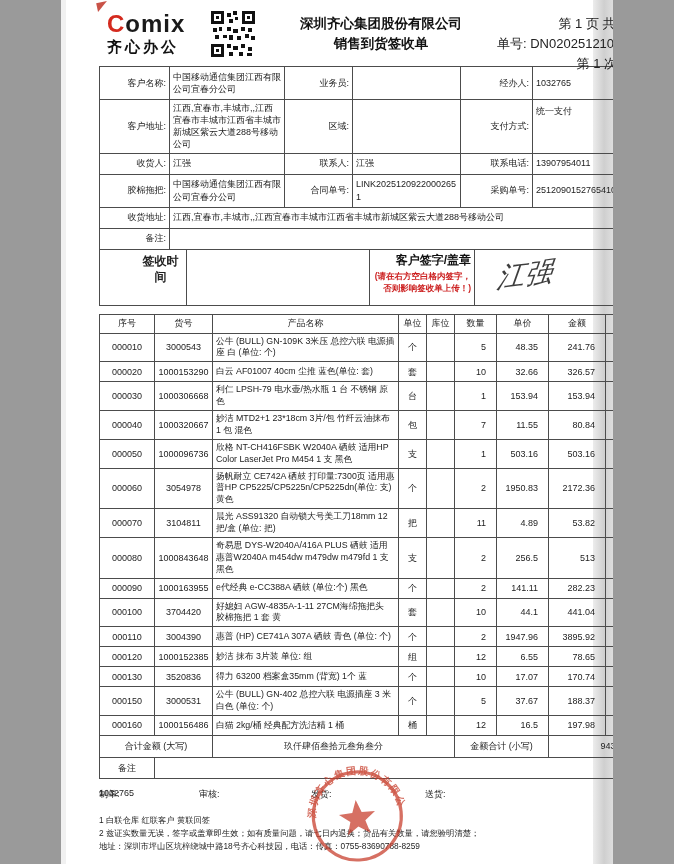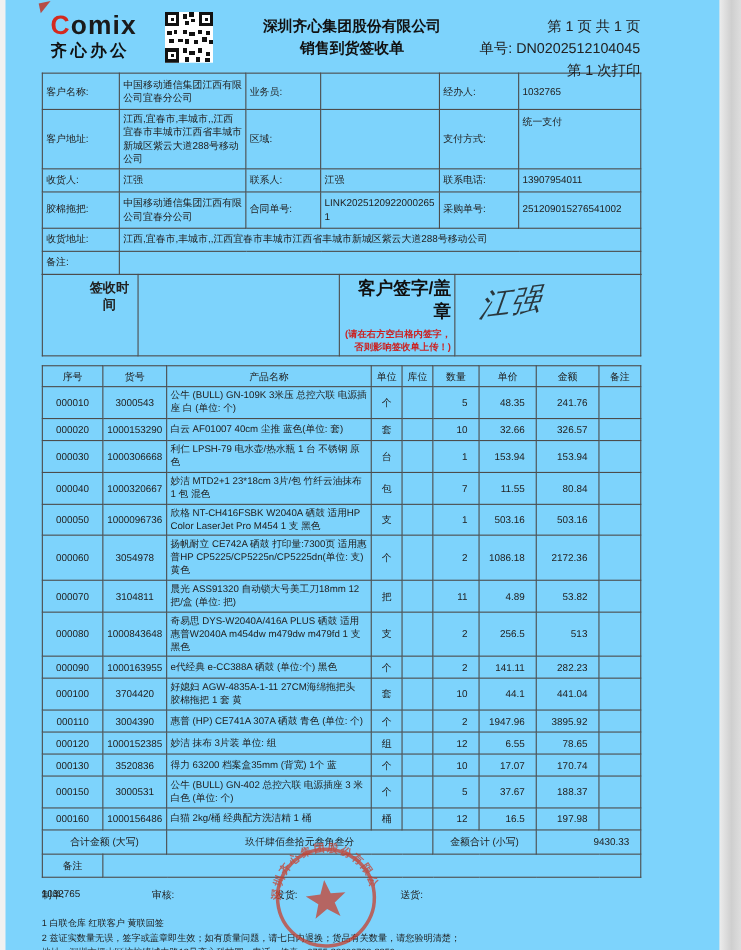--- a/index.html
+++ b/index.html
@@ -1,17 +1,17 @@
 <!DOCTYPE html>
 <html><head>
 <meta charset="utf-8">
 <style>
   html,body{margin:0;padding:0;background:#9a9a9a;}
   .page{
-    position:relative;width:674px;height:864px;background:#7dd3fc;
+    position:relative;width:552px;height:864px;background:#ffffff;
     font-family:"Liberation Sans","DejaVu Sans",sans-serif;color:#222;
     overflow:hidden;margin:0 auto;
   }
   .scan-edge{position:absolute;right:0;top:0;bottom:0;width:20px;
     background:linear-gradient(to right,#ececec,#cfcfcf 55%,#dedede);}
   .scan-edge-left{position:absolute;left:0;top:0;bottom:0;width:5px;background:#f1f1f1;}
   .corner-mark{position:absolute;left:36px;top:2px;width:0;height:0;
     border-left:11px solid #c03427;border-bottom:9px solid transparent;
     transform:rotate(-12deg);opacity:.85;}
   .content{position:absolute;left:38px;top:8px;width:544px;}
@@ -25,34 +25,34 @@
   .qr{position:absolute;left:112px;top:3px;}
   .hdr-title{position:absolute;left:140px;right:120px;top:6px;text-align:center;}
   .hdr-title div{font-size:13.5px;font-weight:bold;color:#111;line-height:1.45;}
   .hdr-right{position:absolute;right:0;top:6px;text-align:right;font-size:13px;
     color:#222;line-height:1.55;}
 
   
   table{border-collapse:collapse;table-layout:fixed;width:544px;}
   td,th{border:1px solid #4c4c4c;font-size:9px;font-weight:normal;
     padding:2px 3px;vertical-align:middle;overflow:hidden;word-break:break-all;line-height:1.35;}
-  .lab{white-space:nowrap;}
+  .lab{text-align:right;white-space:nowrap;}
   .c{text-align:center;}
   .l{text-align:left;}
   .r{text-align:right;padding-right:10px;}
   .info td{height:16px;}
   .row-tall td{height:36px;}
   .row-mid td{height:28px;}
   .info .val{vertical-align:middle;}
 
   
   .signtbl{margin-top:-1px;}
   .signtbl td{height:50px;vertical-align:top;}
   .sign-time{font-size:12px;font-weight:bold;text-align:center;padding-top:3px;padding-left:38px;}
-  .sign-head{font-size:16px;font-weight:bold;text-align:right;color:#111;}
+  .sign-head{font-size:12px;font-weight:bold;text-align:right;color:#111;}
   .sign-note{font-size:8.5px;font-weight:bold;color:#cc2020;text-align:right;line-height:1.45;margin-top:2px;}
   .sig-cell{position:relative;}
   .signature{position:absolute;left:22px;top:6px;font-size:28px;font-style:italic;
     color:#1c1c1c;transform:rotate(-7deg) skewX(-14deg);opacity:.85;
     font-family:"DejaVu Serif",serif;}
 
   
   .items{margin-top:8px;}
   .items th{height:14px;text-align:center;}
   .items td{vertical-align:middle;}
@@ -292,21 +292,21 @@
             <td class="r">503.16</td>
             <td class="c"></td>
           </tr>
           <tr>
             <td class="c">000060</td>
             <td class="c">3054978</td>
             <td class="name l">扬帆耐立 CE742A 硒鼓 打印量:7300页 适用惠普HP CP5225/CP5225n/CP5225dn(单位: 支)黄色</td>
             <td class="c">个</td>
             <td class="c"></td>
             <td class="r">2</td>
-            <td class="r">1086.18</td>
+            <td class="r">1950.83</td>
             <td class="r">2172.36</td>
             <td class="c"></td>
           </tr>
           <tr>
             <td class="c">000070</td>
             <td class="c">3104811</td>
             <td class="name l">晨光 ASS91320 自动锁大号美工刀18mm 12 把/盒 (单位: 把)</td>
             <td class="c">把</td>
             <td class="c"></td>
             <td class="r">11</td>

